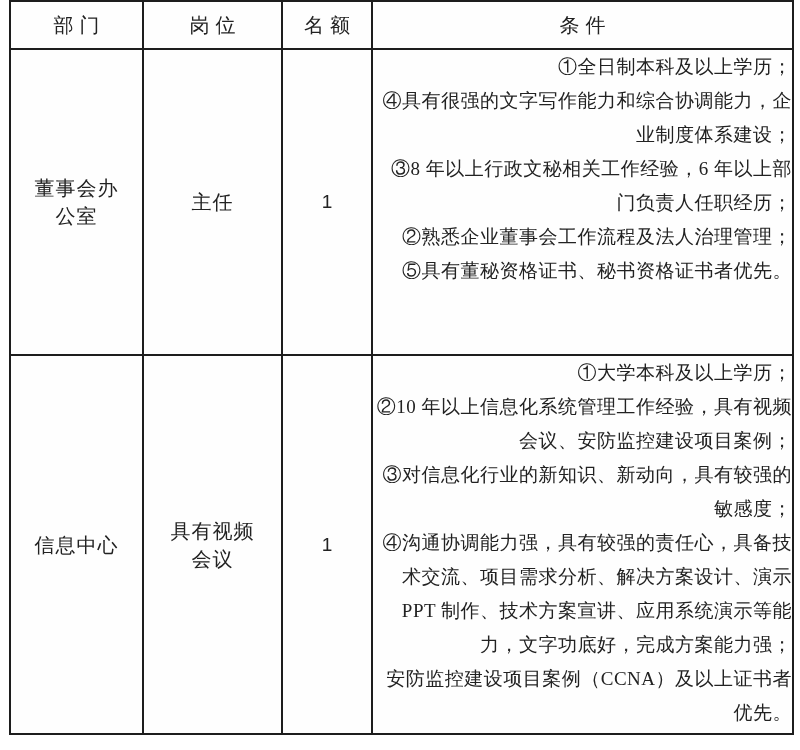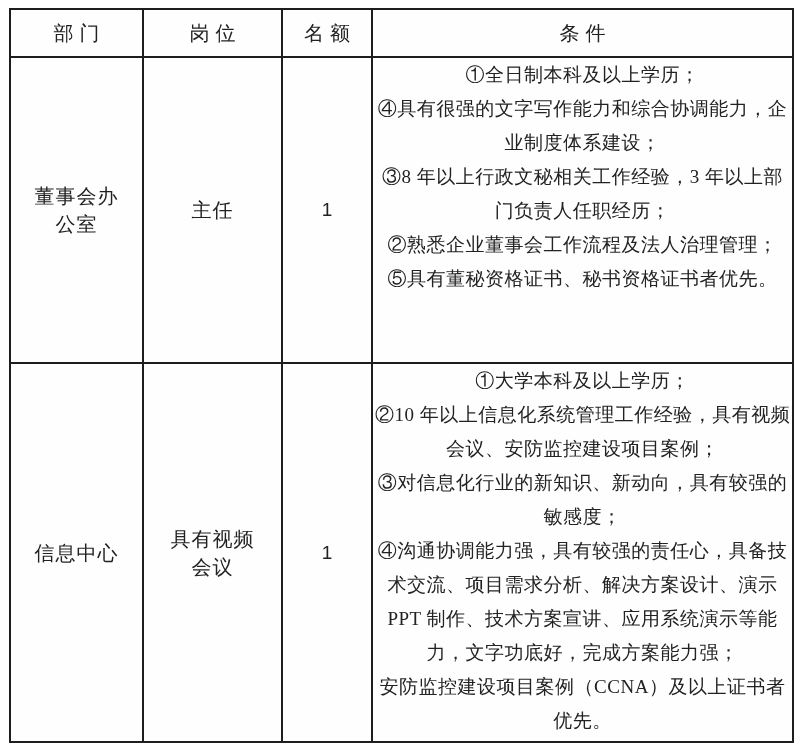--- a/index.html
+++ b/index.html
@@ -12,21 +12,21 @@
     width: 800px;
     height: 750px;
     background: #ffffff;
     font-family: "Liberation Serif", "DejaVu Serif", serif;
     color: #222222;
     overflow: hidden;
   }
   table.recruit {
     position: absolute;
     left: 9px;
-    top: 8px;
+    top: 0;
     width: 783px;
     border-collapse: collapse;
     table-layout: fixed;
     border-radius: 15px;
   }
   table.recruit col.c-dept  { width: 133px; }
   table.recruit col.c-pos   { width: 139px; }
   table.recruit col.c-quota { width: 90px; }
   table.recruit col.c-cond  { width: 421px; }
 
@@ -60,21 +60,21 @@
     line-height: 28px;
   }
   td.cell-quota {
     text-align: center;
     vertical-align: middle;
     font-size: 19px;
     font-family: "Liberation Sans", "DejaVu Sans", sans-serif;
   }
   td.cell-conditions {
     vertical-align: top;
-    text-align: center;
+    text-align: right;
     padding: 4px 6px 0 7px;
     font-size: 19px;
     line-height: 34px;
     letter-spacing: 0.5px;
   }
   td.cell-conditions p {
     margin: 0;
   }
 </style>
 </head>
@@ -102,21 +102,21 @@
         </td>
         <td class="cell-center">
           <span class="wrap-narrow">主任</span>
         </td>
         <td class="cell-quota">
           <span>1</span>
         </td>
         <td class="cell-conditions">
           <p>①全日制本科及以上学历；</p>
           <p>④具有很强的文字写作能力和综合协调能力，企业制度体系建设；</p>
-          <p>③8 年以上行政文秘相关工作经验，3 年以上部门负责人任职经历；</p>
+          <p>③8 年以上行政文秘相关工作经验，6 年以上部门负责人任职经历；</p>
           <p>②熟悉企业董事会工作流程及法人治理管理；</p>
           <p>⑤具有董秘资格证书、秘书资格证书者优先。</p>
         </td>
       </tr>
 
       <tr class="row-2">
         <td class="cell-center">
           <span class="wrap-narrow">信息中心</span>
         </td>
         <td class="cell-center">

